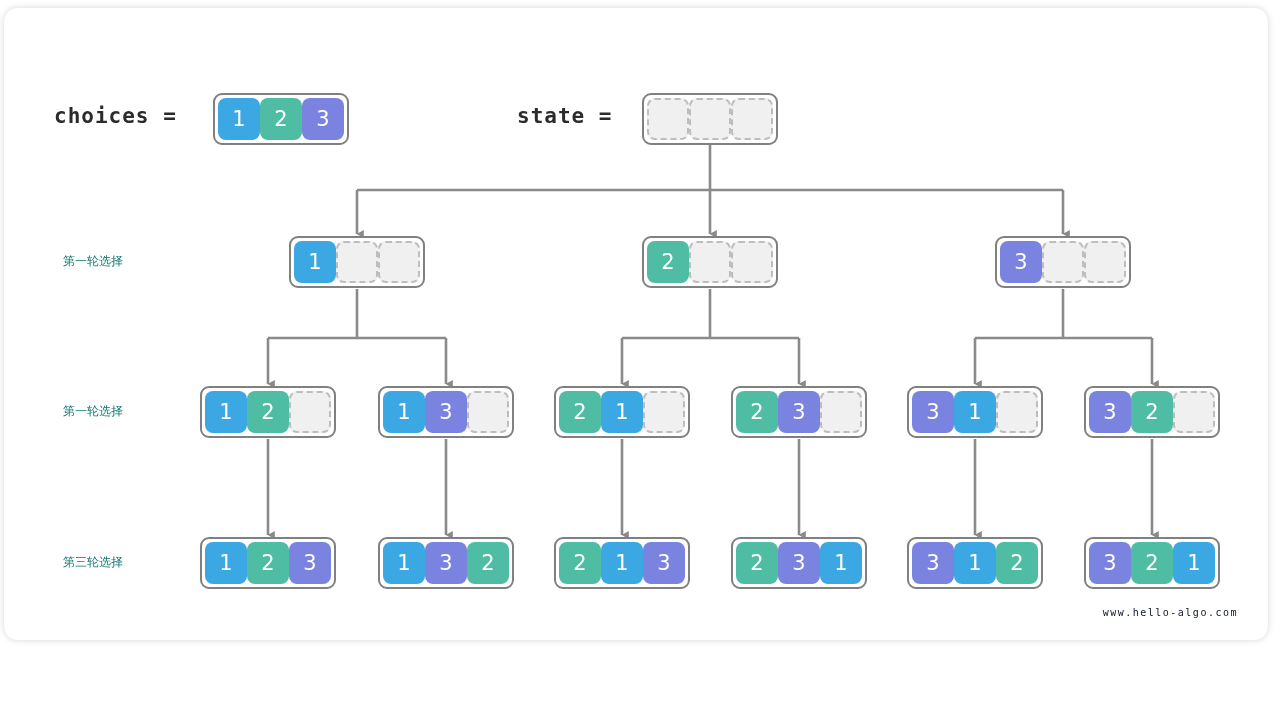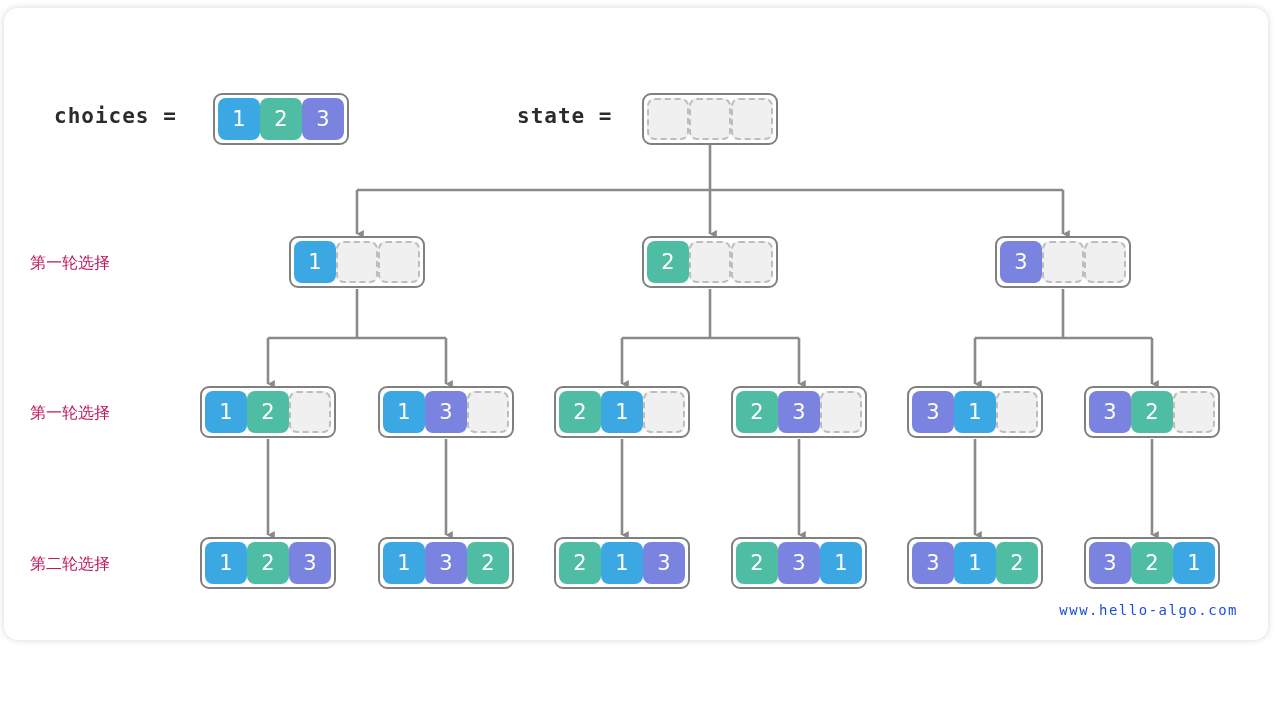--- a/index.html
+++ b/index.html
@@ -31,23 +31,24 @@
     font-weight:bold;
     font-size:21px;
     color:#2b2b2b;
     white-space:nowrap;
     letter-spacing:1px;
   }
   
   .row-label{
     position:absolute;
     font-family:"DejaVu Sans", sans-serif;
-    font-size:16px;
-    color:#be185d;
+    font-size:12px;
+    color:#0f766e;
     white-space:nowrap;
+    margin-left:33px;
   }
 
   
   .arr{
     position:absolute;
     box-sizing:border-box;
     border:2.5px solid #808080;
     border-radius:9px;
     background:#ffffff;
     display:flex;
@@ -74,22 +75,22 @@
     background:#F0F0F0;
     border:2px dashed #BDBDBD;
     color:transparent;
   }
 
   
   #watermark{
     position:absolute;
     right:30px;bottom:22px;
     font-family:"DejaVu Sans Mono", monospace;
-    font-size:14px;
-    color:#1d4ed8;
+    font-size:10px;
+    color:#0f172a;
     letter-spacing:1.5px;
     white-space:nowrap;
   }
 </style>
 </head>
 <body>
 
 <div id="card">
   <div id="stage">
 
@@ -132,21 +133,21 @@
         <path d="M1148,431 L1148,527" marker-end="url(#ah)"></path>
       </g>
     </svg>
 
     <div class="mono-label" style="left:50px;top:96px;">choices =</div>
 
     <div class="mono-label" style="left:513px;top:96px;">state =</div>
 
     <div class="row-label" style="left:26px;top:245px;">第一轮选择</div>
     <div class="row-label" style="left:26px;top:395px;">第一轮选择</div>
-    <div class="row-label" style="left:26px;top:546px;">第二轮选择</div>
+    <div class="row-label" style="left:26px;top:546px;">第三轮选择</div>
 
     <div id="arrays">
         <div class="arr" style="left: 209px; top: 85px;">
           <div class="cell v1">1</div>
           <div class="cell v2">2</div>
           <div class="cell v3">3</div>
         </div>
         <div class="arr" style="left: 638px; top: 85px;">
           <div class="cell empty"></div>
           <div class="cell empty"></div>

